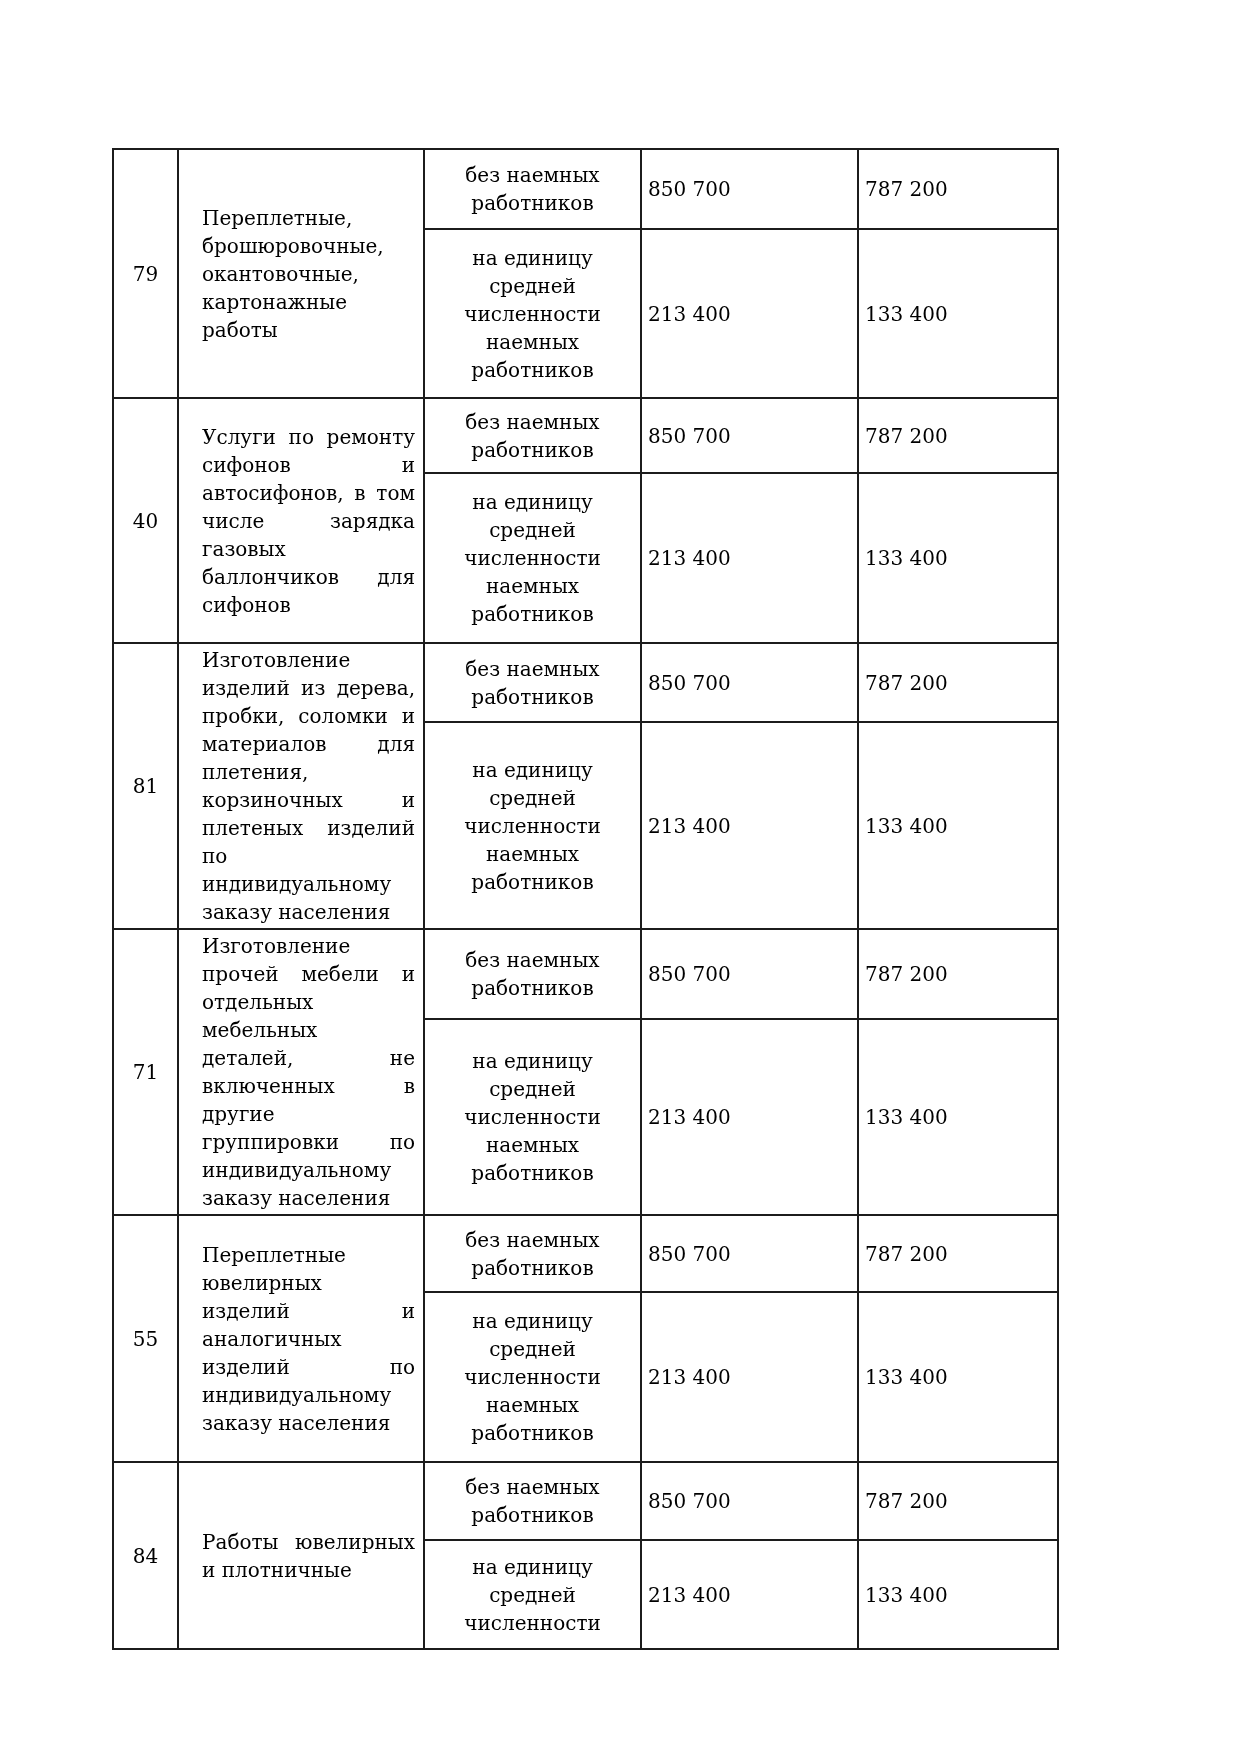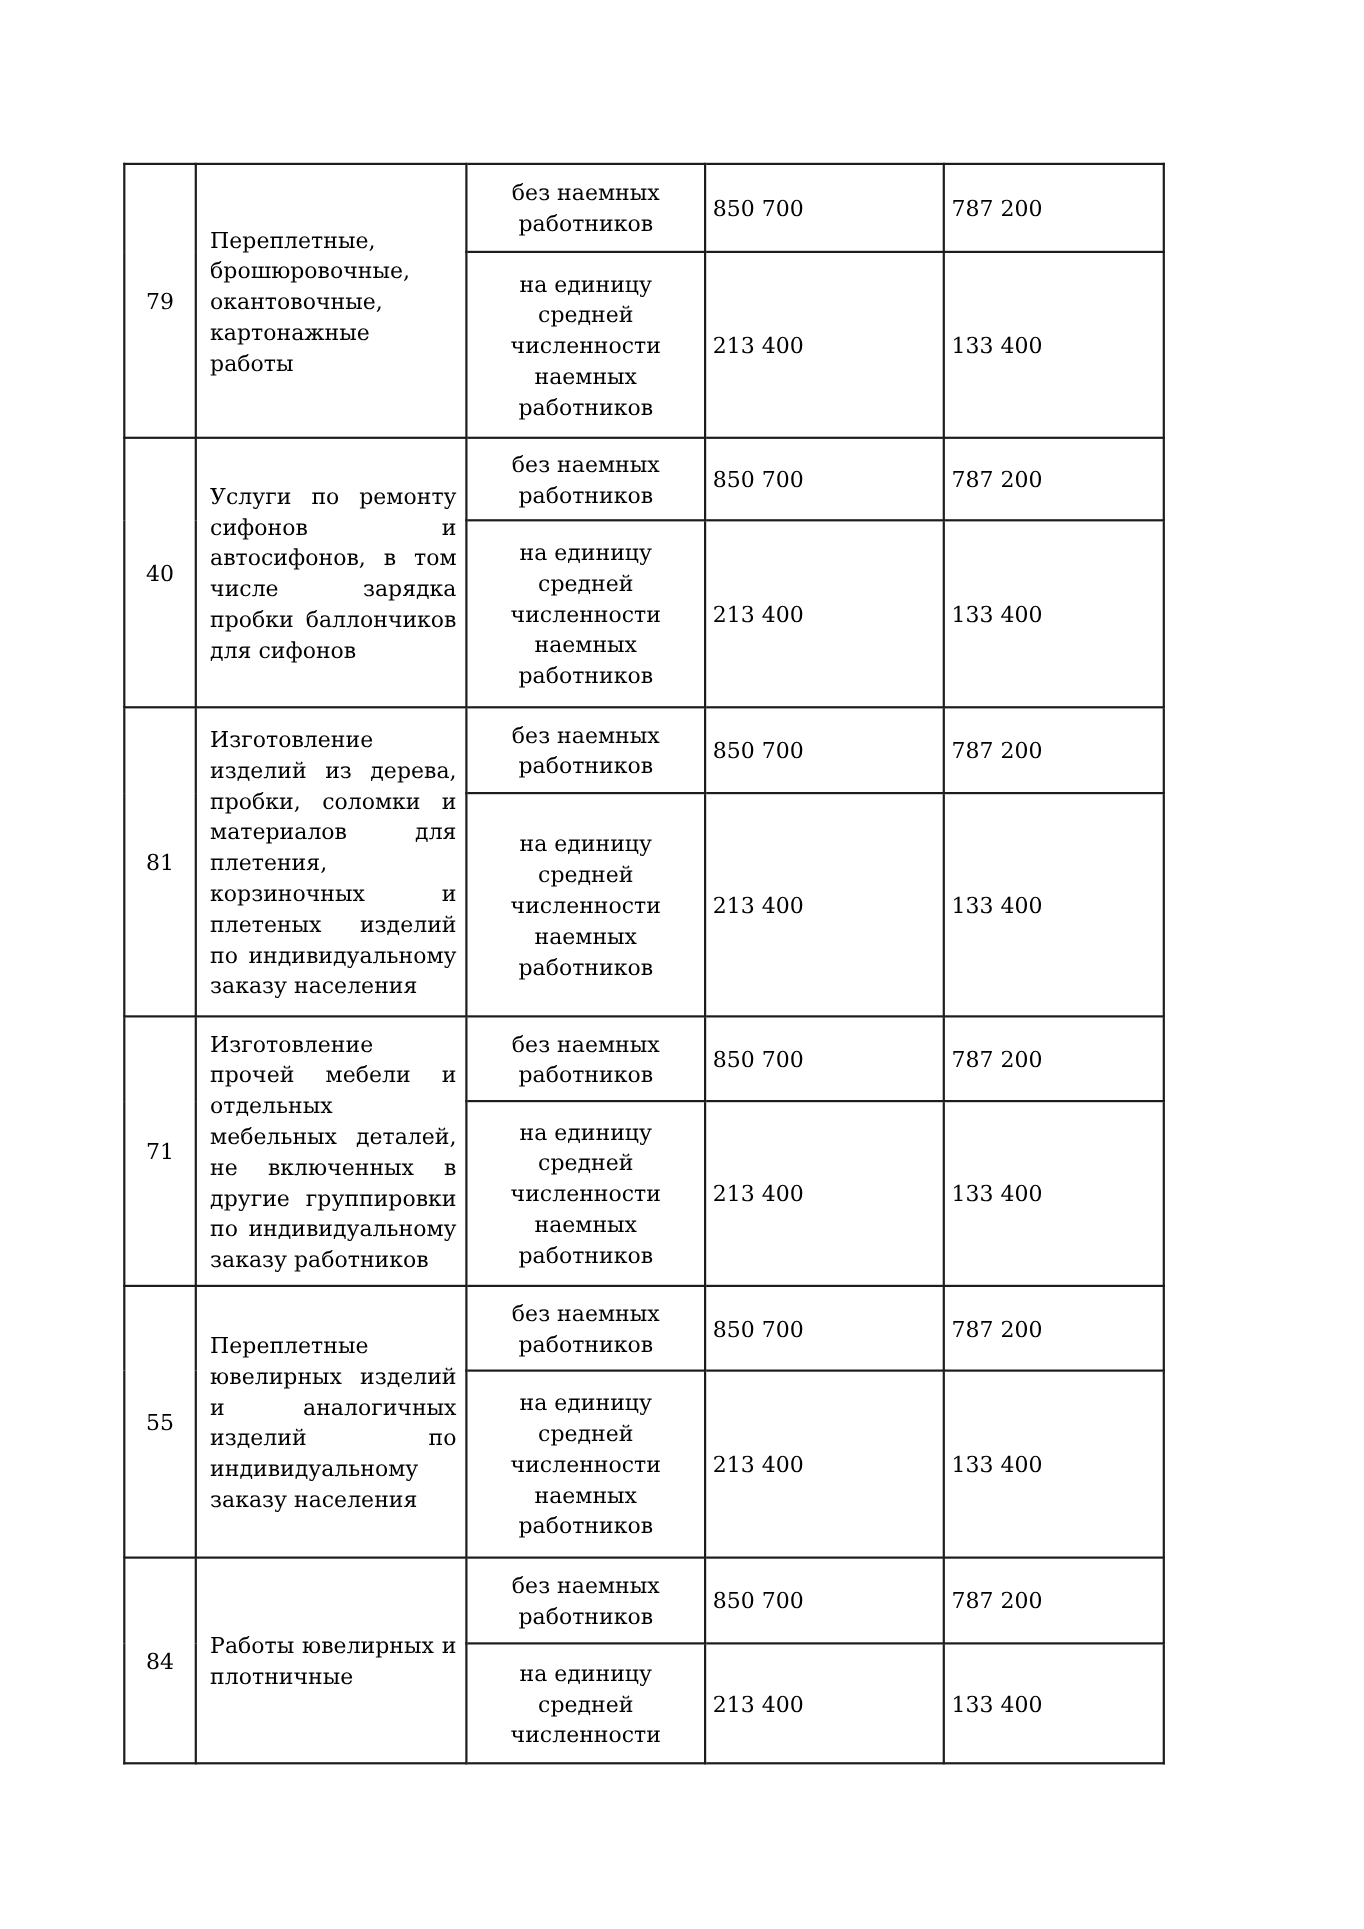--- a/index.html
+++ b/index.html
@@ -28,21 +28,21 @@
     vertical-align: middle;
     overflow: hidden;
   }
   td.c-num {
     text-align: center;
     padding: 2px 4px;
   }
   td.c-desc {
     text-align: justify;
     text-justify: inter-word;
-    padding: 2px 8px 2px 12px;
+    padding: 2px 8px 2px 23px;
   }
   td.c-sub {
     text-align: center;
     white-space: pre-line;
     padding: 2px 6px;
   }
   td.c-val {
     text-align: left;
     padding: 2px 6px;
     white-space: nowrap;
@@ -82,21 +82,21 @@
 средней
 численности
 наемных
 работников</td>
         <td class="c-val">213 400</td>
         <td class="c-val">133 400</td>
       </tr>
 
       <tr class="r1a">
         <td class="c-num" rowspan="2">40</td>
-        <td class="c-desc" rowspan="2">Услуги по ремонту сифонов и автосифонов, в том числе зарядка пробки баллончиков для сифонов</td>
+        <td class="c-desc" rowspan="2">Услуги по ремонту сифонов и автосифонов, в том числе зарядка газовых баллончиков для сифонов</td>
         <td class="c-sub">без наемных
 работников</td>
         <td class="c-val">850 700</td>
         <td class="c-val">787 200</td>
       </tr>
       <tr class="r1b">
         <td class="c-sub">на единицу
 средней
 численности
 наемных
@@ -118,21 +118,21 @@
 средней
 численности
 наемных
 работников</td>
         <td class="c-val">213 400</td>
         <td class="c-val">133 400</td>
       </tr>
 
       <tr class="r3a">
         <td class="c-num" rowspan="2">71</td>
-        <td class="c-desc" rowspan="2">Изготовление прочей мебели и отдельных мебельных деталей, не включенных в другие группировки по индивидуальному заказу работников</td>
+        <td class="c-desc" rowspan="2">Изготовление прочей мебели и отдельных мебельных деталей, не включенных в другие группировки по индивидуальному заказу населения</td>
         <td class="c-sub">без наемных
 работников</td>
         <td class="c-val">850 700</td>
         <td class="c-val">787 200</td>
       </tr>
       <tr class="r3b">
         <td class="c-sub">на единицу
 средней
 численности
 наемных

